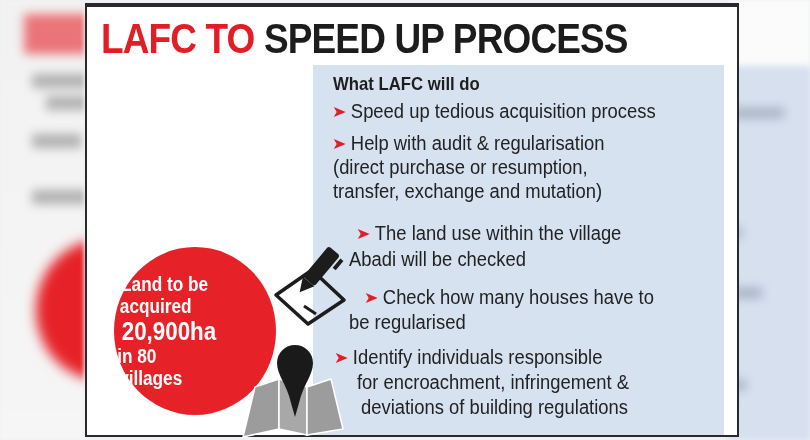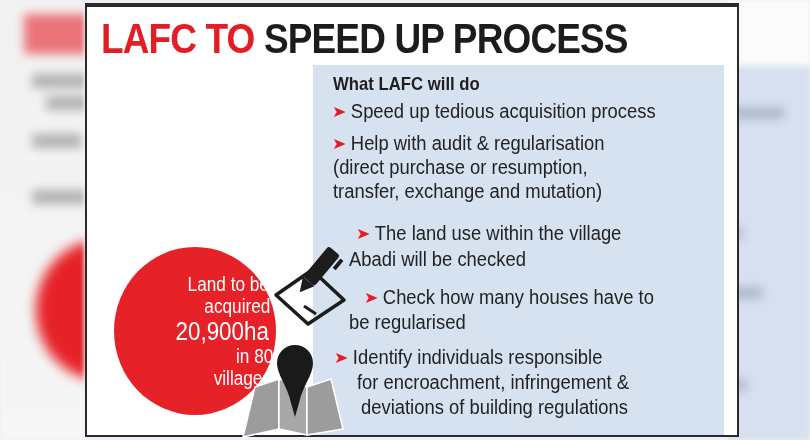--- a/index.html
+++ b/index.html
@@ -47,22 +47,22 @@
     transform: scaleX(0.86); transform-origin: center;
   }
   .lafc-desc {
     margin-top: 6px; font-size: 20px; line-height: 24px; color: #262626;
     transform: scaleX(0.92); transform-origin: center;
   }
 
   .red-circle {
     position: absolute; left: 27px; top: 240px; width: 162px; height: 168px;
     border-radius: 50%; background: #e62228;
-    display: flex; flex-direction: column; align-items: flex-end; justify-content: center;
-    color: #fff; font-weight: 400; text-align: center;
+    display: flex; flex-direction: column; align-items: flex-start; justify-content: center;
+    color: #fff; font-weight: 700; text-align: center;
   }
   .red-circle .c1 { font-size: 20px; line-height: 22px; transform: scaleX(0.86); }
   .red-circle .c2 { font-size: 26px; line-height: 28px; transform: scaleX(0.86); }
 
   .rhead {
     position: absolute; left: 246px; top: 66px;
     font-weight: 700; font-size: 19px; color: #1e1e1e; line-height: 22px;
     transform: scaleX(0.88); transform-origin: left center; white-space: nowrap;
   }
   .item {

